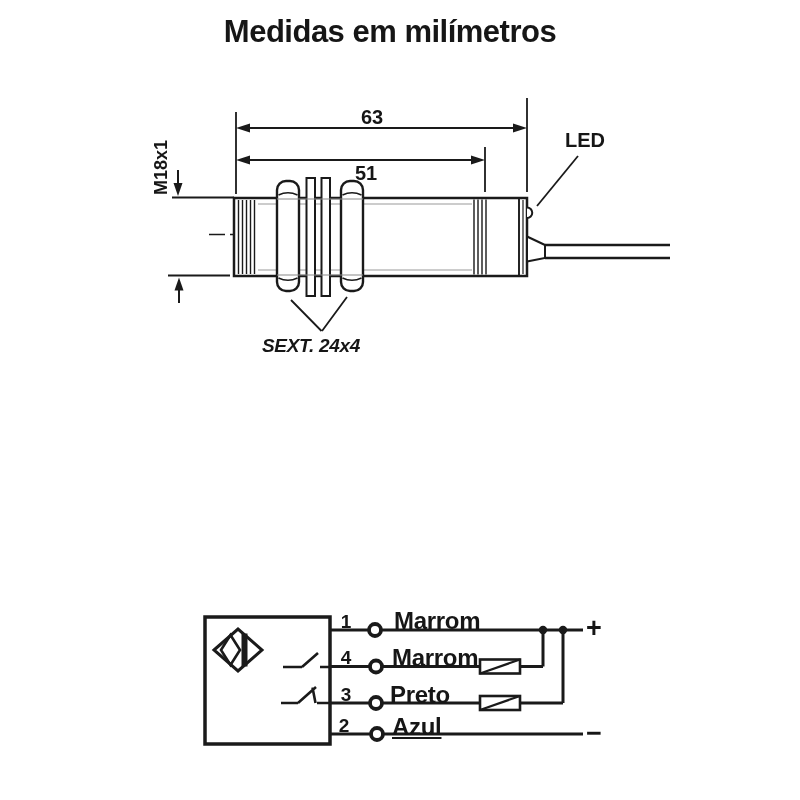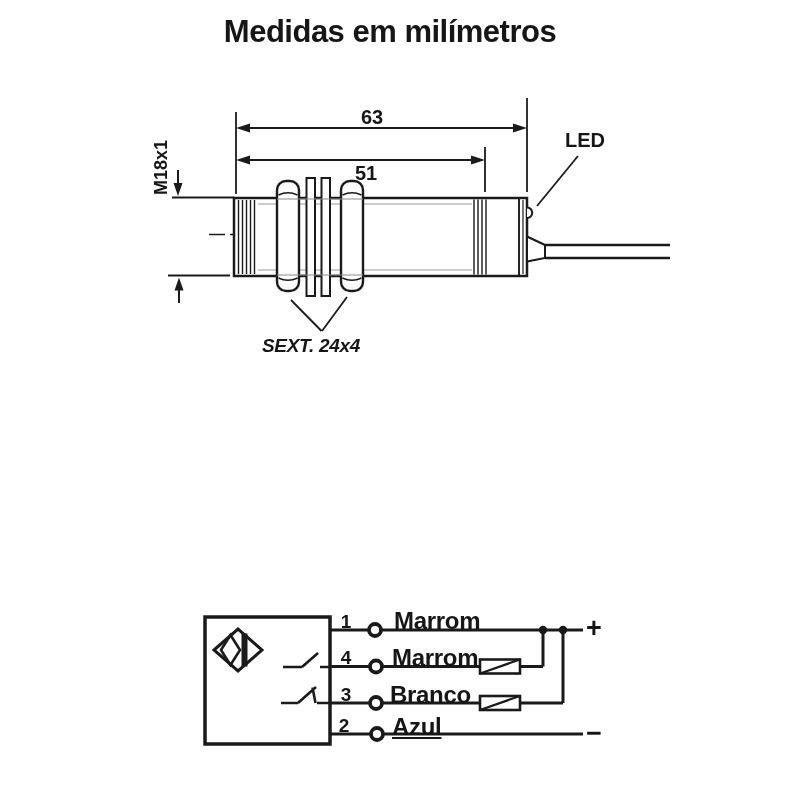--- a/index.html
+++ b/index.html
@@ -151,19 +151,19 @@
 
 
 
   <div class="txt pin" style="left:338px;top:611px;width:16px;">1</div>
   <div class="txt pin" style="left:338px;top:647px;width:16px;">4</div>
   <div class="txt pin" style="left:338px;top:684px;width:16px;">3</div>
   <div class="txt pin" style="left:336px;top:715px;width:16px;">2</div>
 
   <div class="txt wirelabel" style="left:394px;top:607px;">Marrom</div>
   <div class="txt wirelabel" style="left:392px;top:644px;">Marrom</div>
-  <div class="txt wirelabel" style="left:390px;top:681px;">Branco</div>
+  <div class="txt wirelabel" style="left:390px;top:681px;">Preto</div>
   <div class="txt wirelabel" style="left:392px;top:713px;text-decoration:underline;">Azul</div>
 
   <div class="txt sign" style="left:581px;top:613px;width:26px;">+</div>
   <div class="txt sign" style="left:581px;top:718px;width:26px;">−</div>
 
 </div>
 
 </body></html>

